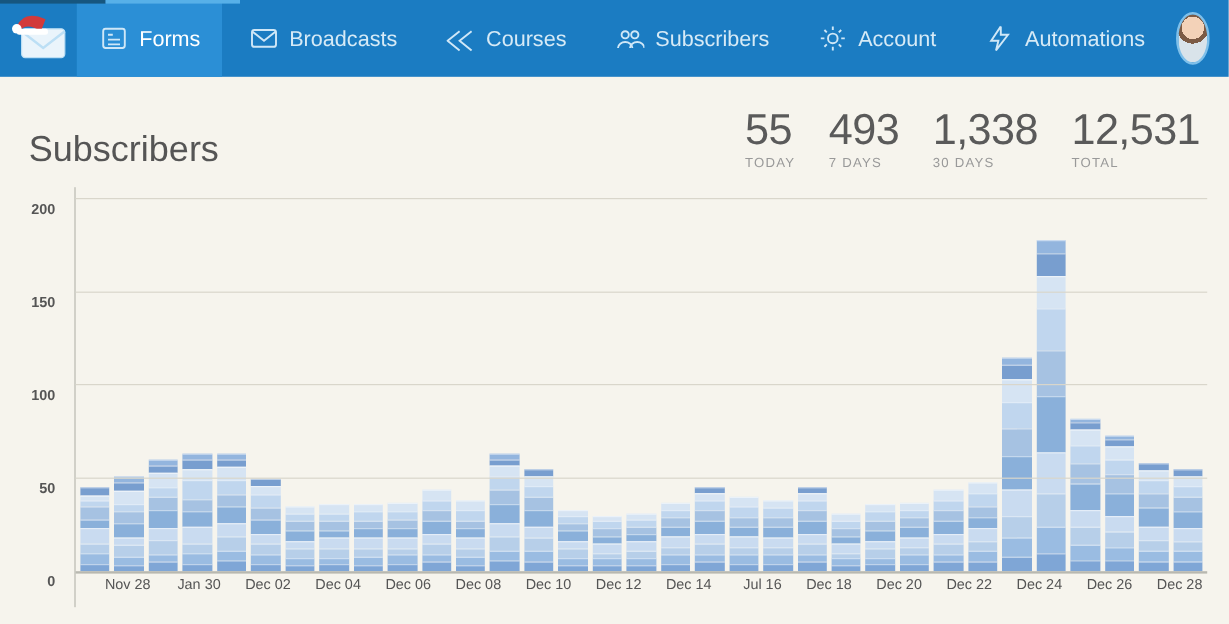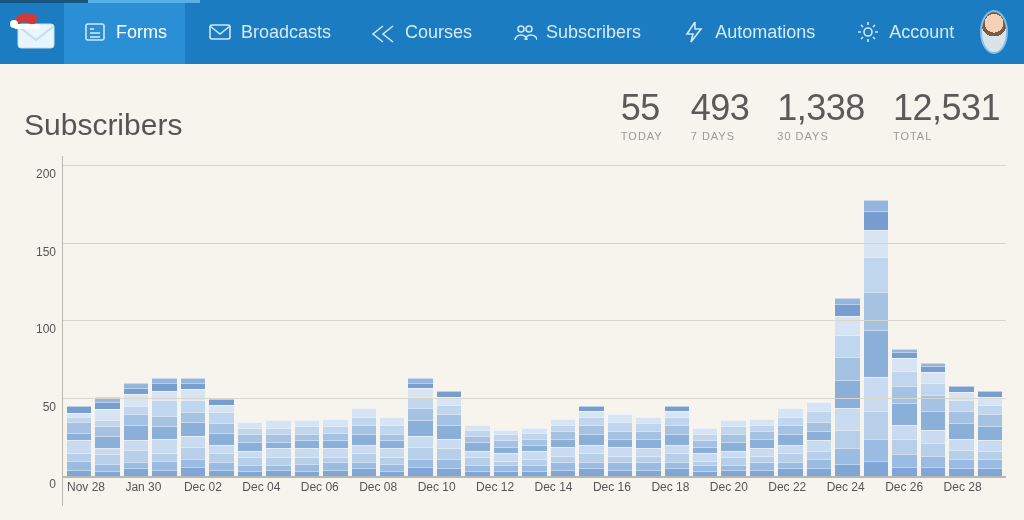--- a/index.html
+++ b/index.html
@@ -54,21 +54,21 @@
     position:relative;
     margin: 14px 18px 0 24px;
     height: 350px;
     display:flex;
     border-bottom: none;
   }
   .y-axis{
     width:38px; position:relative; font-size:12px; color:#555;
   }
   .y-tick{
-    position:absolute; right:6px; transform:translateY(50%);
+    position:absolute; right:16px; transform:translateY(50%);font-weight:bold;
   }
   .plot{
     flex:1; position:relative; border-left:1px solid #b8b8b0;
   }
   .grid-line{
     position:absolute; left:0; right:0; height:1px; background:#d9d6cb;
   }
   .baseline{ position:absolute; left:0; right:0; height:2px; background:#b8b8b0; bottom:28px; }
   .bars{
     position:absolute; left:4px; right:4px; bottom:30px; top:0;
@@ -76,21 +76,21 @@
   }
   .bar{
     flex:1; display:flex; flex-direction:column-reverse; 
   }
   .seg{ width:100%; }
   .x-axis{
     position:absolute; left:4px; right:4px; bottom:0; height:26px;
     display:flex;
     font-size:12px; color:#555;
   }
-  .x-tick{ flex:2; text-align:left; white-space:nowrap; }
+  .x-tick{ flex:2; text-align:right; white-space:nowrap; }
 </style>
 </head>
 <body>
 
 <div class="nav">
   <div class="logo-wrap">
     <svg width="48" height="40">
       <rect x="6" y="12" width="36" height="24" rx="3" fill="#eaf4fb" stroke="#bcdff5"></rect>
       <polyline points="6,14 24,28 42,14" fill="none" stroke="#bcdff5" stroke-width="2"></polyline>
       <path d="M2 10 Q 8 -4 26 4 L 22 14 Q 10 6 4 14 Z" fill="#d23a3a"></path>
@@ -135,33 +135,33 @@
           <circle cx="16" cy="9" r="3"></circle>
           <path d="M2 20c0-3 3-5 6-5s6 2 6 5"></path>
           <path d="M12 20c0-3 3-5 6-5s6 2 6 5"></path>
         </svg>
     </span>
     <span>Subscribers</span>
   </div>
   <div class="nav-item">
     <span class="ico">
       <svg viewBox="0 0 24 24" width="24" height="24">
-          <polyline points="13,2 5,14 11,14 9,22 19,9 13,9 13,2"></polyline>
-        </svg>
-    </span>
-    <span>Automations</span>
-  </div>
-  <div class="nav-item">
-    <span class="ico">
-      <svg viewBox="0 0 24 24" width="24" height="24">
           <circle cx="12" cy="12" r="4"></circle>
           <path d="M12 2v3M12 19v3M2 12h3M19 12h3M5 5l2 2M17 17l2 2M17 7l2-2M5 19l2-2"></path>
         </svg>
     </span>
     <span>Account</span>
+  </div>
+  <div class="nav-item">
+    <span class="ico">
+      <svg viewBox="0 0 24 24" width="24" height="24">
+          <polyline points="13,2 5,14 11,14 9,22 19,9 13,9 13,2"></polyline>
+        </svg>
+    </span>
+    <span>Automations</span>
   </div>
   <div class="nav-spacer"></div>
   <div class="avatar"></div>
 </div>
 
 <div class="header">
   <div class="page-title">Subscribers</div>
   <div class="stats">
     <div class="stat">
       <div class="num">55</div>
@@ -552,21 +552,21 @@
     <div class="x-axis">
         <div class="x-tick">Nov 28</div>
         <div class="x-tick">Jan 30</div>
         <div class="x-tick">Dec 02</div>
         <div class="x-tick">Dec 04</div>
         <div class="x-tick">Dec 06</div>
         <div class="x-tick">Dec 08</div>
         <div class="x-tick">Dec 10</div>
         <div class="x-tick">Dec 12</div>
         <div class="x-tick">Dec 14</div>
-        <div class="x-tick">Dec 16</div>
+        <div class="x-tick">Jul 16</div>
         <div class="x-tick">Dec 18</div>
         <div class="x-tick">Dec 20</div>
         <div class="x-tick">Dec 22</div>
         <div class="x-tick">Dec 24</div>
         <div class="x-tick">Dec 26</div>
         <div class="x-tick">Dec 28</div>
       </div>
   <div class="grid-line" style="bottom: 107.5px;"></div>
       <div class="grid-line" style="bottom: 185px;"></div>
       <div class="grid-line" style="bottom: 262.5px;"></div>

